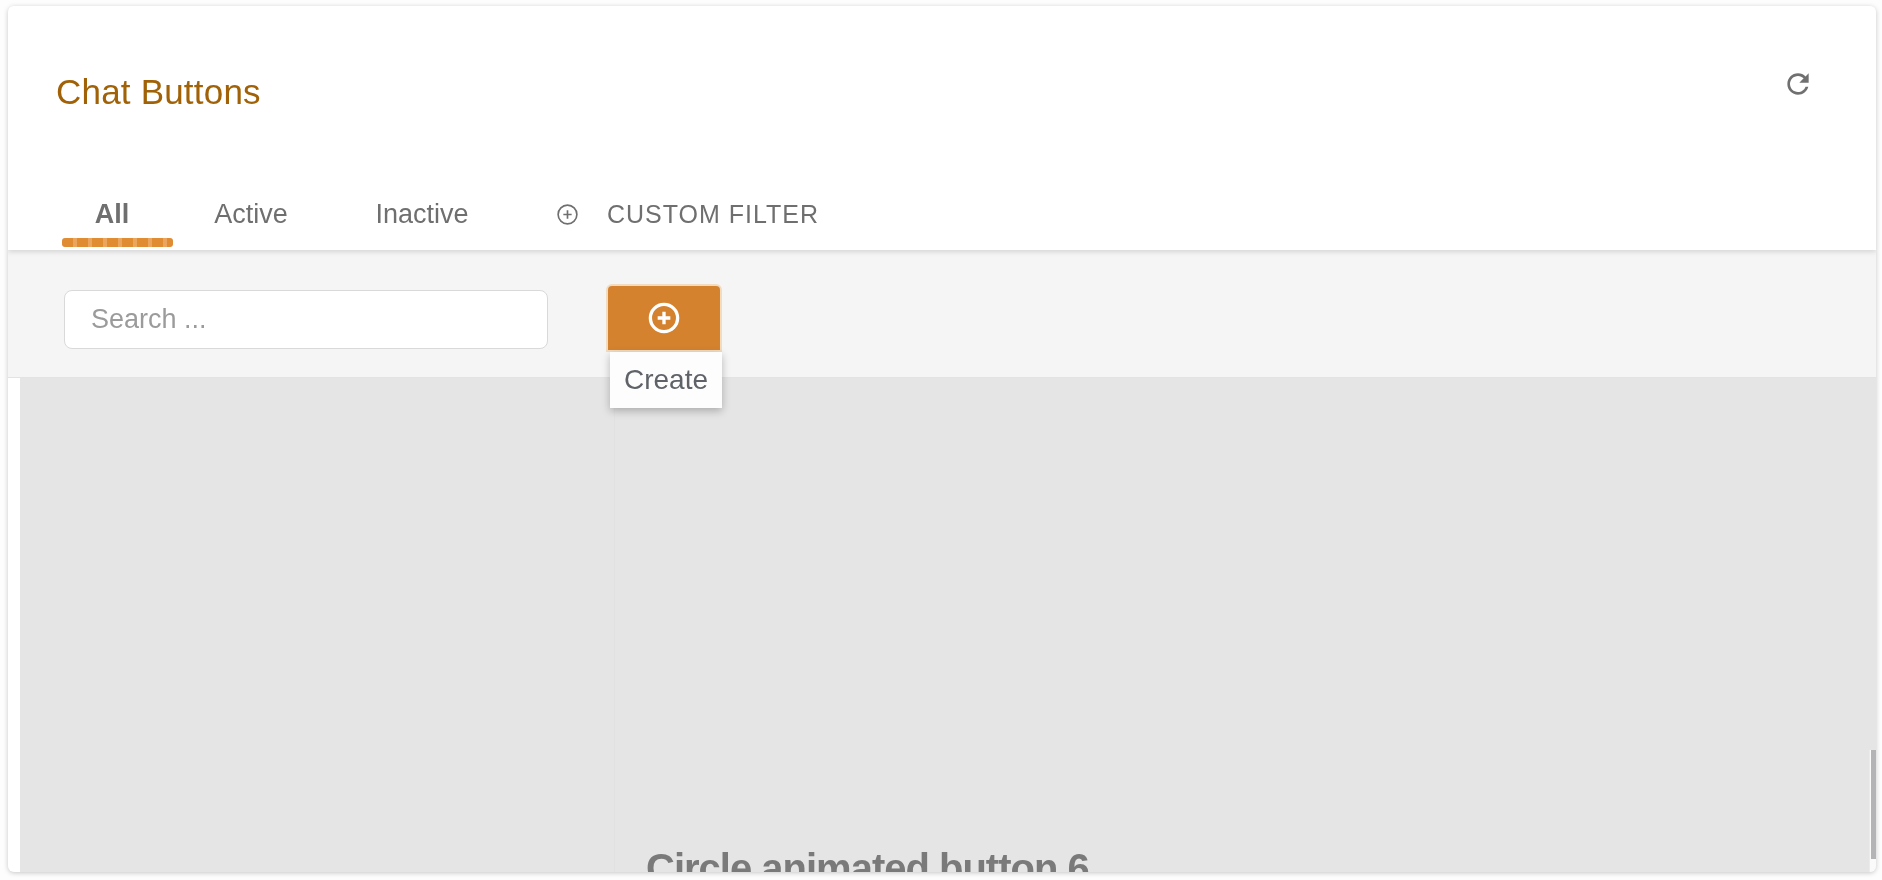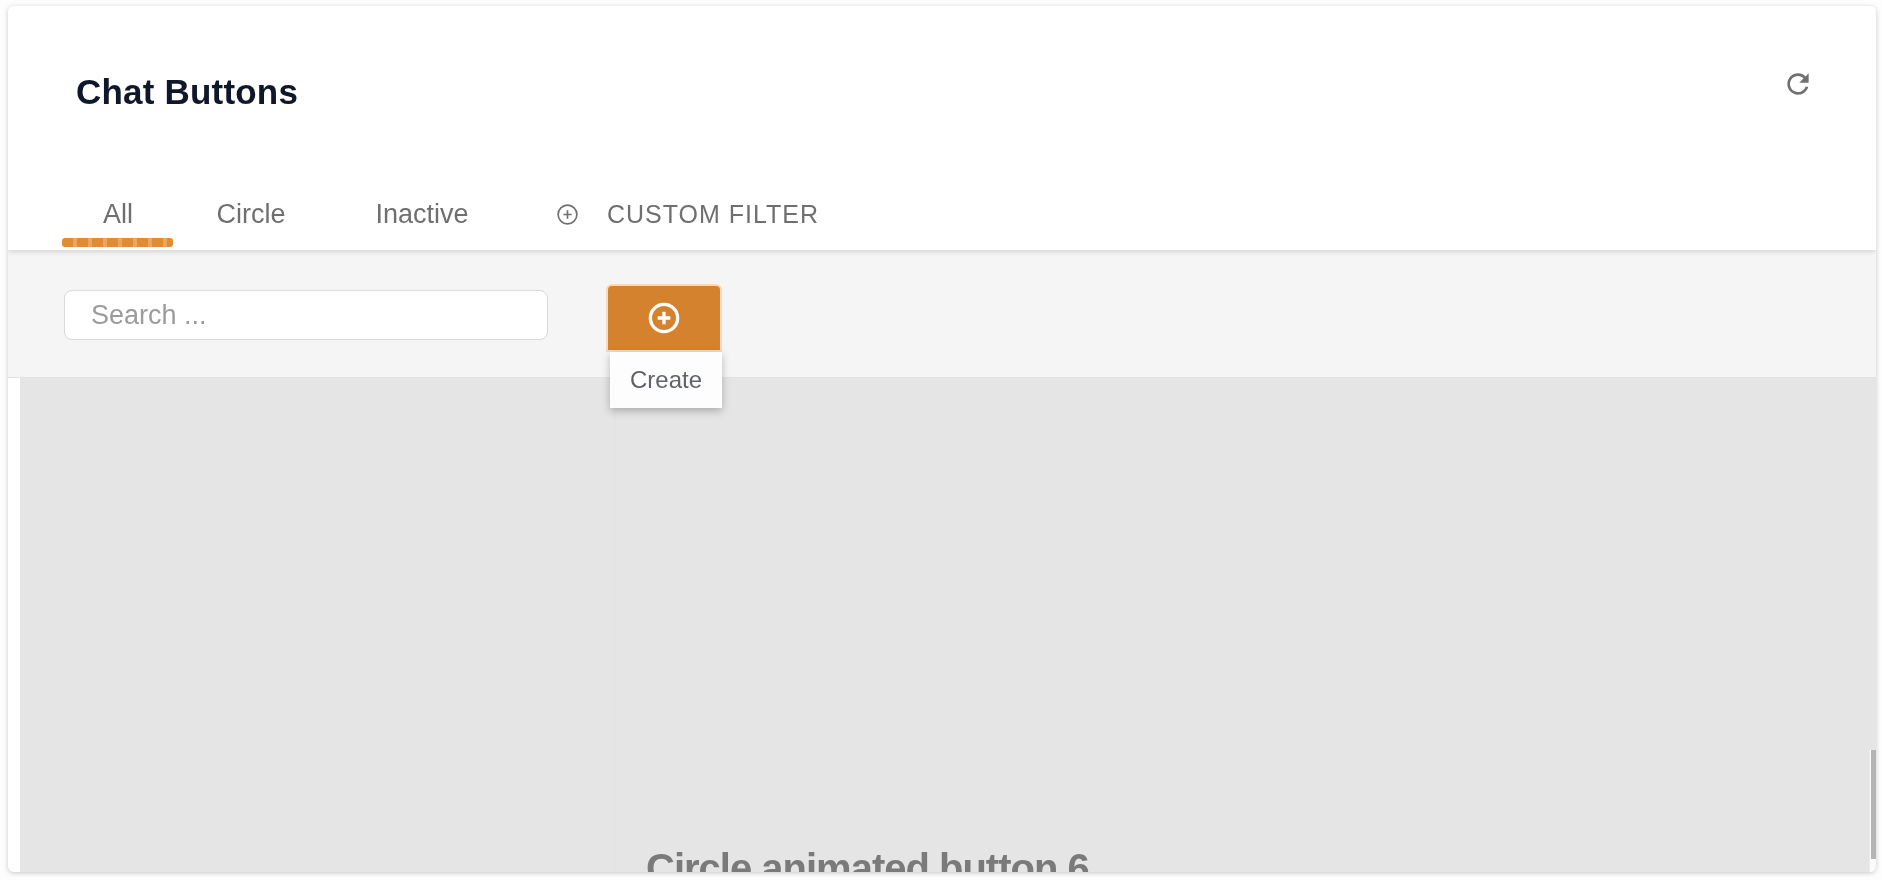--- a/index.html
+++ b/index.html
@@ -14,75 +14,75 @@
     overflow:hidden;
   }
 
   
   .header {
     position:absolute; left:0; top:0; width:100%; height:244px;
     background:#ffffff; z-index:3;
     box-shadow:0 2px 5px rgba(0,0,0,0.13);
   }
   .page-title {
-    position:absolute; left:68px; top:66px;
-    font-size:35px; font-weight:700; color:#0f172a; letter-spacing:0.2px;
+    position:absolute; left:48px; top:66px;
+    font-size:35px; font-weight:400; color:#a16207; letter-spacing:0.2px;
   }
   .refresh-btn {
     position:absolute; right:58px; top:58px; width:40px; height:40px;
     display:flex; align-items:center; justify-content:center; cursor:pointer;
   }
   .refresh-btn svg { width:32px; height:32px; fill:#707070; }
 
   .tab {
     position:absolute; top:186px; height:44px; display:flex;
     align-items:center; justify-content:center;
     font-size:27px; color:#6f6f6f; cursor:pointer;
   }
-  .tab-all      { left:54px;  width:112px; }
+  .tab-all      { left:48px;  width:112px;font-weight:bold; }
   .tab-active   { left:205px; width:76px; }
   .tab-inactive { left:369px; width:90px;text-align:center; }
   .tab-underline {
     position:absolute; left:54px; top:232px; width:111px; height:9px;
     border-radius:3px;
     background:repeating-linear-gradient(90deg,#e08c33 0 11px,#eca55c 11px 15px);
   }
   .custom-filter {
     position:absolute; left:547px; top:186px; height:44px;
     display:flex; align-items:center; gap:27px; cursor:pointer;
     font-size:25px; color:#6f6f6f; letter-spacing:1px;
   }
   .custom-filter svg { width:25px; height:25px; color:#6f6f6f; }
 
   
   .toolbar {
     position:absolute; left:0; top:244px; width:100%; height:128px;
     background:#f5f5f6; border-bottom:1px solid #e3e3e4; z-index:2;
   }
   .search-input {
-    position:absolute; left:56px; top:40px; width:484px; height:50px;
+    position:absolute; left:56px; top:40px; width:484px; height:59px;
     background:#ffffff; border:1px solid #d9d9d9; border-radius:8px;
     padding:0 26px; font-size:27px; color:#555; outline:none;
     font-family:"Liberation Sans", sans-serif;
   }
   .search-input::placeholder { color:#9b9b9b; }
   .create-btn {
     position:absolute; left:600px; top:36px; width:112px; height:64px;
     background:#d4822e; border:none; border-radius:4px 4px 0 0; cursor:pointer;
     display:flex; align-items:center; justify-content:center;
     box-shadow:0 0 0 2px rgba(236,174,98,0.35);
   }
   .create-btn svg { width:38px; height:38px; color:#ffffff; }
   .create-menu {
     position:absolute; left:602px; top:102px; width:112px; height:56px;
     background:#fdfdfd; box-shadow:0 3px 8px rgba(0,0,0,0.25);
     display:flex; align-items:center; justify-content:center; z-index:5;
   }
   .create-menu-item {
-    font-size:24px; color:#5f6368; cursor:pointer; white-space:nowrap;
+    font-size:28px; color:#5f6368; cursor:pointer; white-space:nowrap;
   }
 
   
   .content {
     position:absolute; left:12px; top:372px; width:100%; height:494px;
     background:#e5e5e5;
     text-align:right;
   }
   .preview-panel {
     position:absolute; left:0; top:0; width:595px; height:100%;
@@ -118,21 +118,21 @@
       <div class="refresh-btn">
         <svg viewBox="0 0 24 24">
           <path d="M17.65 6.35C16.2 4.9 14.21 4 12 4c-4.42 0-7.99 3.58-7.99 8s3.57 8 7.99 8c3.73 0 6.84-2.55 7.73-6h-2.08c-.82 2.33-3.04 4-5.65 4-3.31 0-6-2.69-6-6s2.69-6 6-6c1.66 0 3.14.69 4.22 1.78L13 11h7V4l-2.35 2.35z"></path>
         </svg>
       </div>
 
       <div class="tab tab-all">
         <span>All</span>
       </div>
       <div class="tab tab-active">
-        <span>Circle</span>
+        <span>Active</span>
       </div>
       <div class="tab tab-inactive">
         <span>Inactive</span>
       </div>
       <div class="tab-underline"></div>
 
       <div class="custom-filter">
         <svg viewBox="0 0 24 24">
           <circle cx="12" cy="12" r="9" fill="none" stroke="currentColor" stroke-width="1.6"></circle>
           <path d="M12 8v8M8 12h8" fill="none" stroke="currentColor" stroke-width="1.6"></path>

